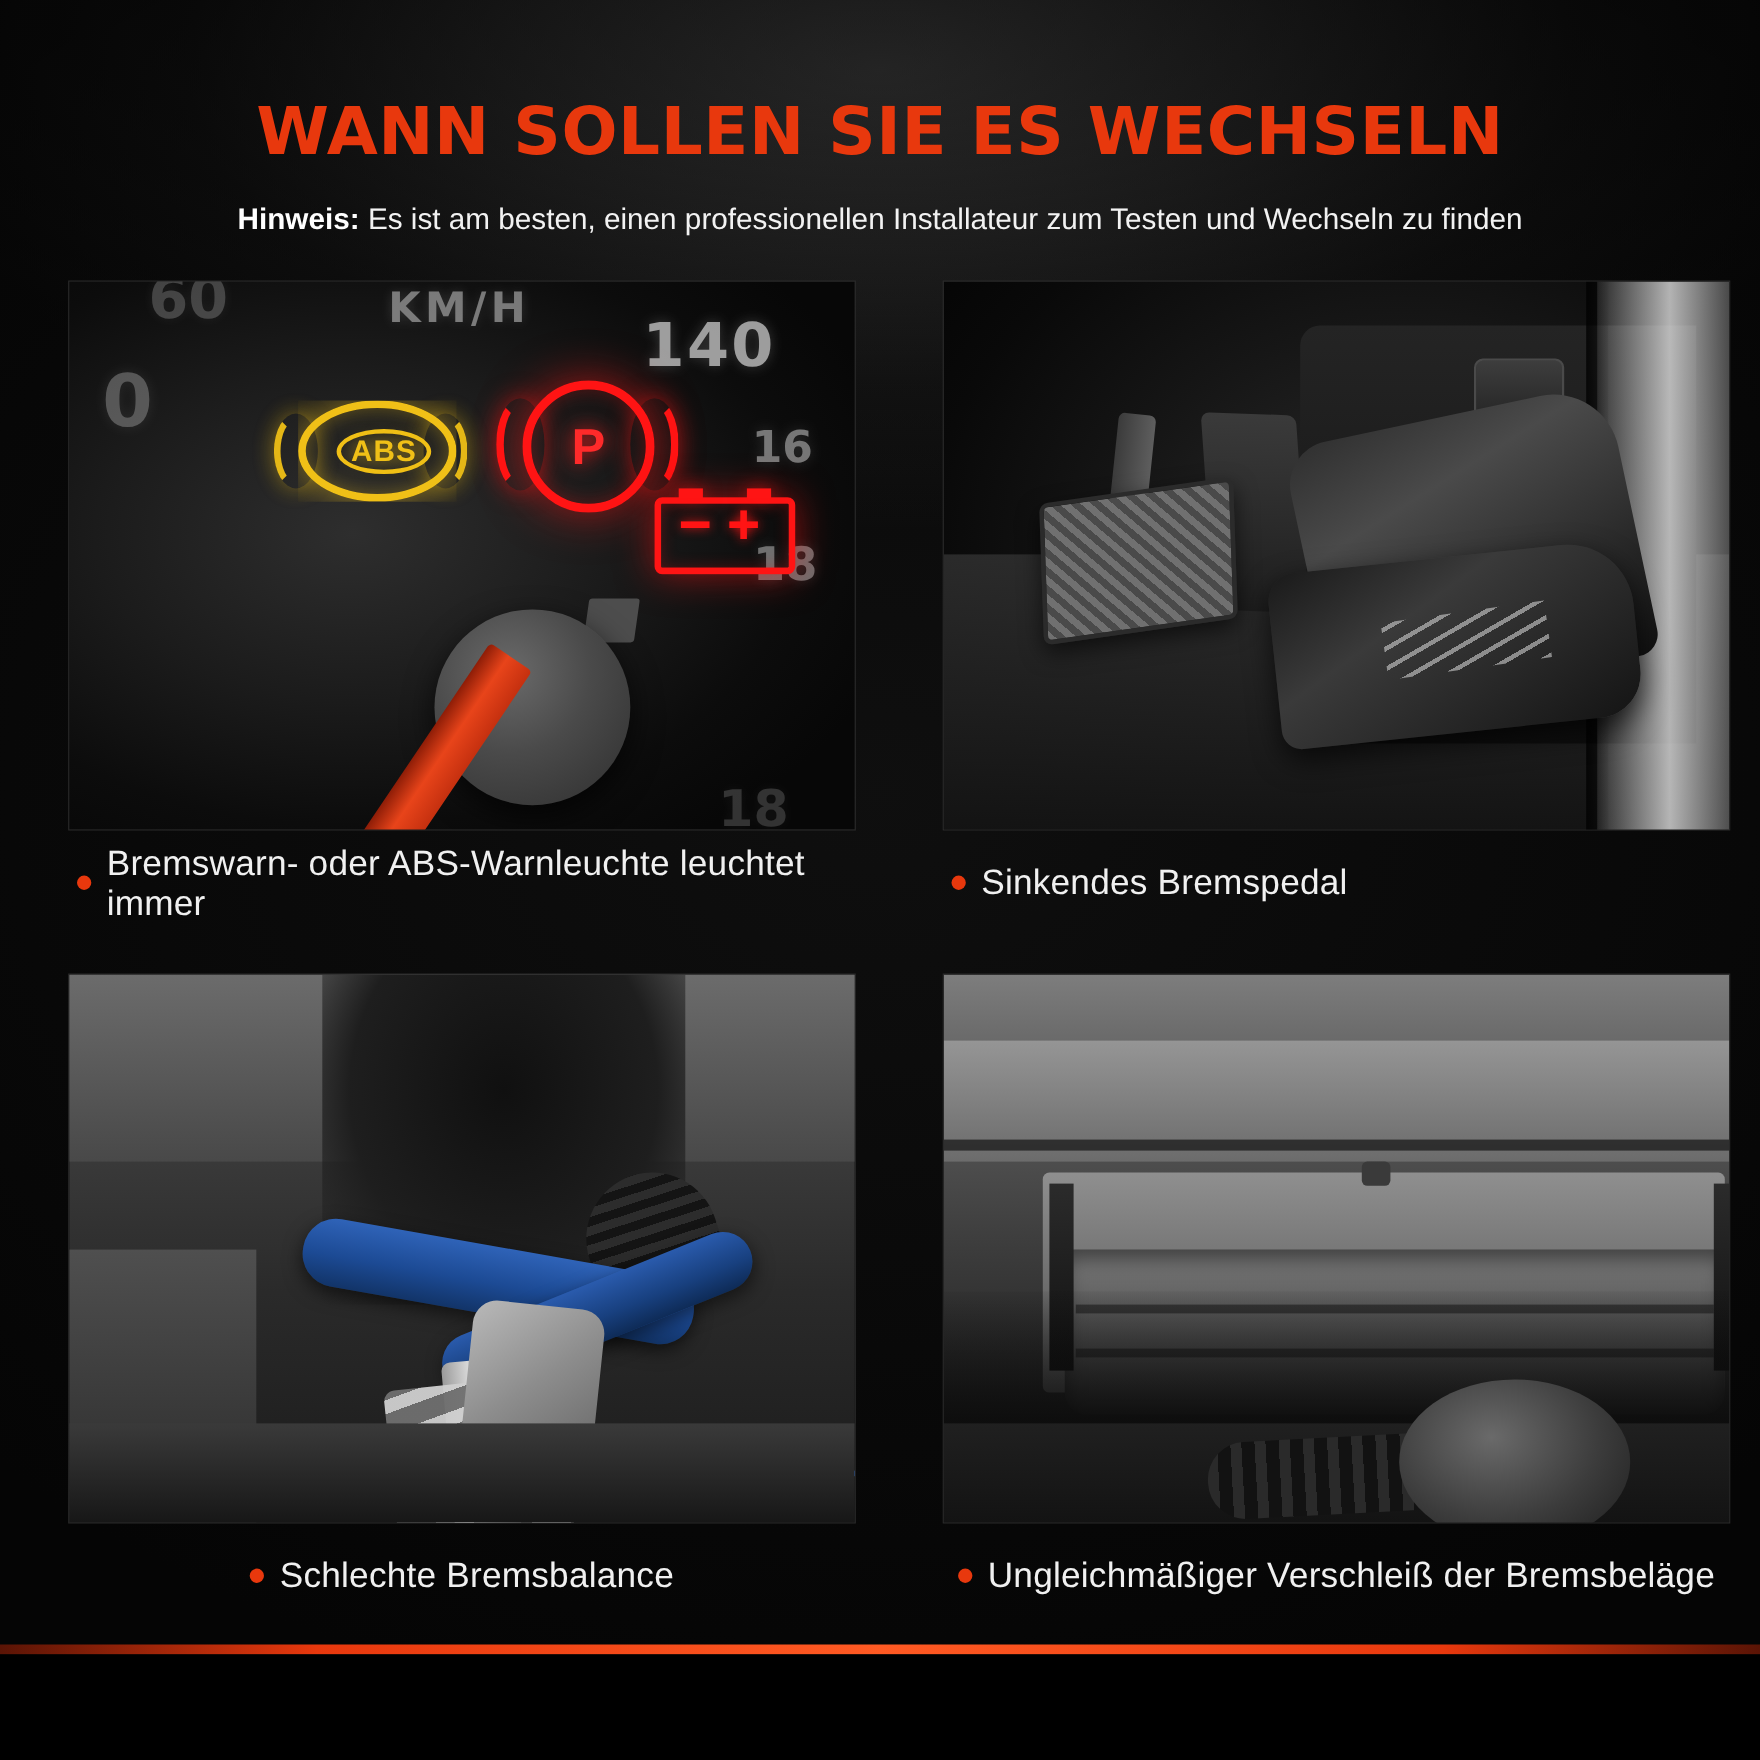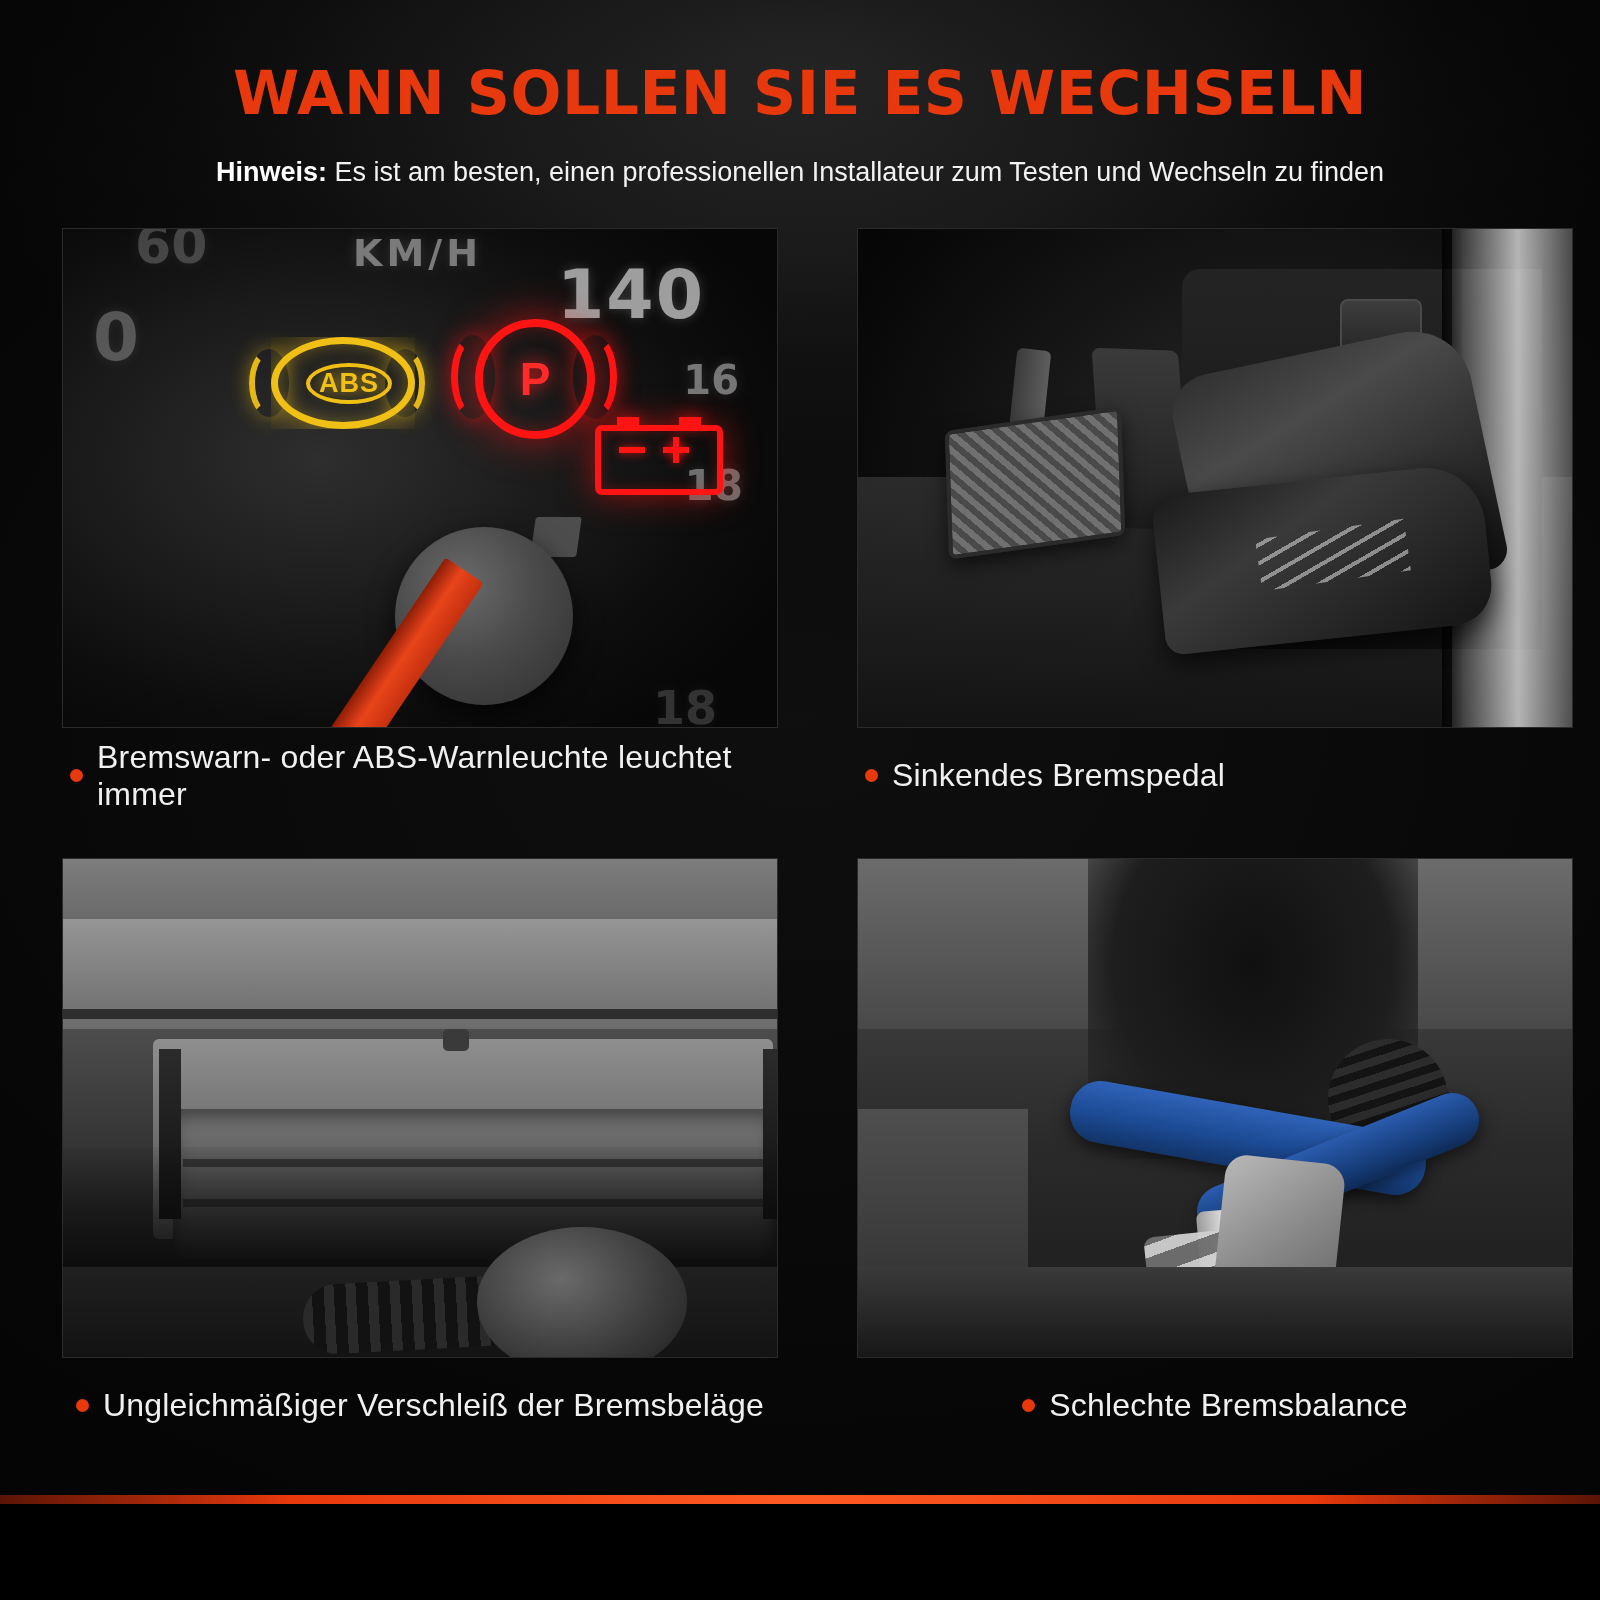--- a/index.html
+++ b/index.html
@@ -31,21 +31,21 @@
     content: "";
     position: absolute;
     inset: 0;
     pointer-events: none;
     background: radial-gradient(ellipse 1200px 900px at 50% 45%, rgba(255,255,255,0.02) 0%, rgba(0,0,0,0.55) 100%);
   }
 
   .header {
     position: relative;
     z-index: 2;
-    padding-top: 62px;
+    padding-top: 89px;
     text-align: center;
   }
 
   .headline {
     margin: 0;
     font-size: 60px;
     line-height: 1.05;
     font-weight: 800;
     letter-spacing: 0.5px;
     color: #e8380d;
@@ -139,21 +139,21 @@
     position: absolute;
     color: #cfcfcf;
     font-family: "DejaVu Sans", sans-serif;
     font-weight: 700;
     opacity: 0.75;
     text-shadow: 0 0 12px rgba(255,255,255,0.25);
   }
   .dash .kmh {
     left: 290px; top: 2px; font-size: 38px; letter-spacing: 4px; opacity: 0.55;
   }
-  .dash .n140 { right: 72px; top: 26px; font-size: 68px; letter-spacing: 2px; }
+  .dash .n140 { right: 72px; top: 26px; font-size: 55px; letter-spacing: 2px; }
   .dash .n16  { right: 38px; top: 128px; font-size: 40px; opacity: 0.55; }
   .dash .n18  { right: 34px; top: 232px; font-size: 42px; opacity: 0.5; }
   .dash .n0a  { left: 30px; top: 70px; font-size: 66px; opacity: 0.35; }
   .dash .n60  { left: 72px; top: -14px; font-size: 52px; opacity: 0.28; }
   .dash .n21  { right: 60px; top: 452px; font-size: 46px; opacity: 0.22; }
 
   .abs-lamp {
     position: absolute;
     left: 208px; top: 108px;
     width: 118px; height: 78px;
@@ -517,58 +517,58 @@
         <div class="shoe"></div>
         <div class="lace"></div>
       </div>
       <div class="caption left">
         <span class="bullet"></span>
         <span>Sinkendes Bremspedal</span>
       </div>
     </div>
 
     <div class="cell">
+      <div class="photo susp">
+        <div class="panel-top"></div>
+        <div class="dark-cavity"></div>
+        <div class="frame-l"></div>
+        <div class="boot"></div>
+        <div class="arm"></div>
+        <div class="arm2"></div>
+        <div class="strut"></div>
+        <div class="spring"></div>
+        <div class="knuckle"></div>
+        <div class="wire"></div>
+        <div class="wire2"></div>
+        <div class="frame-b"></div>
+      </div>
+      <div class="caption center">
+        <span class="bullet"></span>
+        <span>Schlechte Bremsbalance</span>
+      </div>
+    </div>
+
+    <div class="cell">
       <div class="photo under">
         <div class="beam-top"></div>
         <div class="seam"></div>
         <div class="panel"></div>
         <div class="pan"></div>
         <div class="rib r1"></div>
         <div class="rib r2"></div>
         <div class="bolt b1"></div>
         <div class="strap s1"></div>
         <div class="strap s2"></div>
         <div class="shadowbar"></div>
         <div class="tube"></div>
         <div class="hub"></div>
       </div>
       <div class="caption center">
         <span class="bullet"></span>
         <span>Ungleichmäßiger Verschleiß der Bremsbeläge</span>
       </div>
     </div>
 
-    <div class="cell">
-      <div class="photo susp">
-        <div class="panel-top"></div>
-        <div class="dark-cavity"></div>
-        <div class="frame-l"></div>
-        <div class="boot"></div>
-        <div class="arm"></div>
-        <div class="arm2"></div>
-        <div class="strut"></div>
-        <div class="spring"></div>
-        <div class="knuckle"></div>
-        <div class="wire"></div>
-        <div class="wire2"></div>
-        <div class="frame-b"></div>
-      </div>
-      <div class="caption center">
-        <span class="bullet"></span>
-        <span>Schlechte Bremsbalance</span>
-      </div>
-    </div>
-
   </div>
 
   <div class="bottom-rule"></div>
   <div class="bottom-bar"></div>
 </div>
 
 </body></html>

